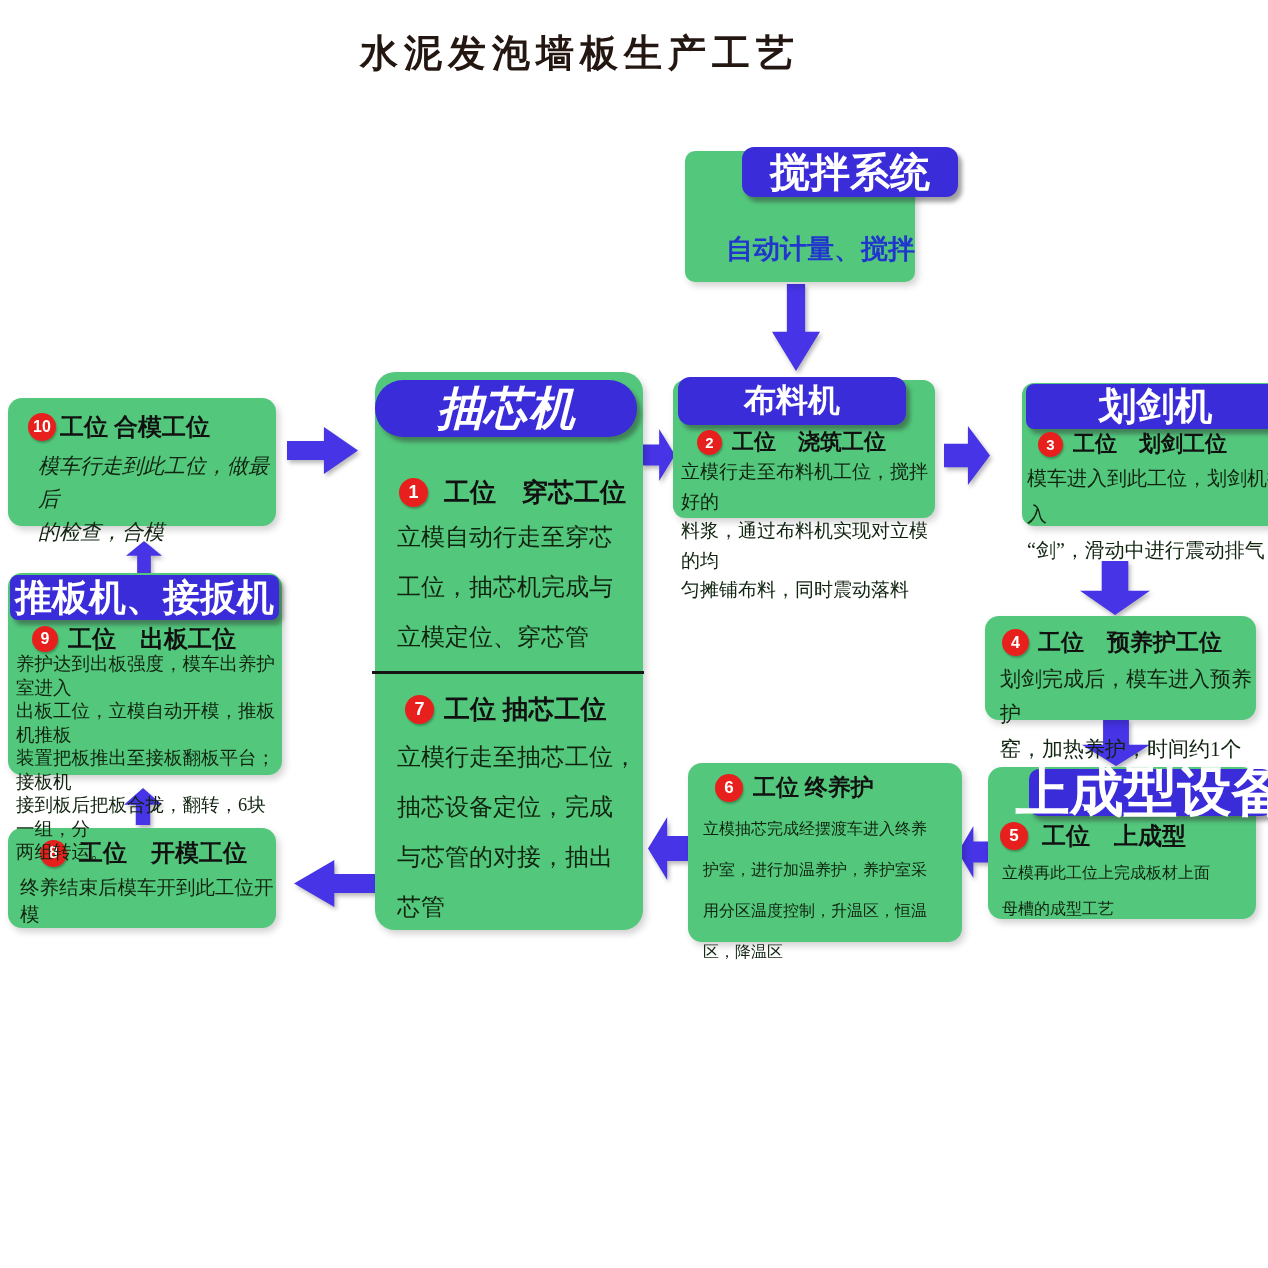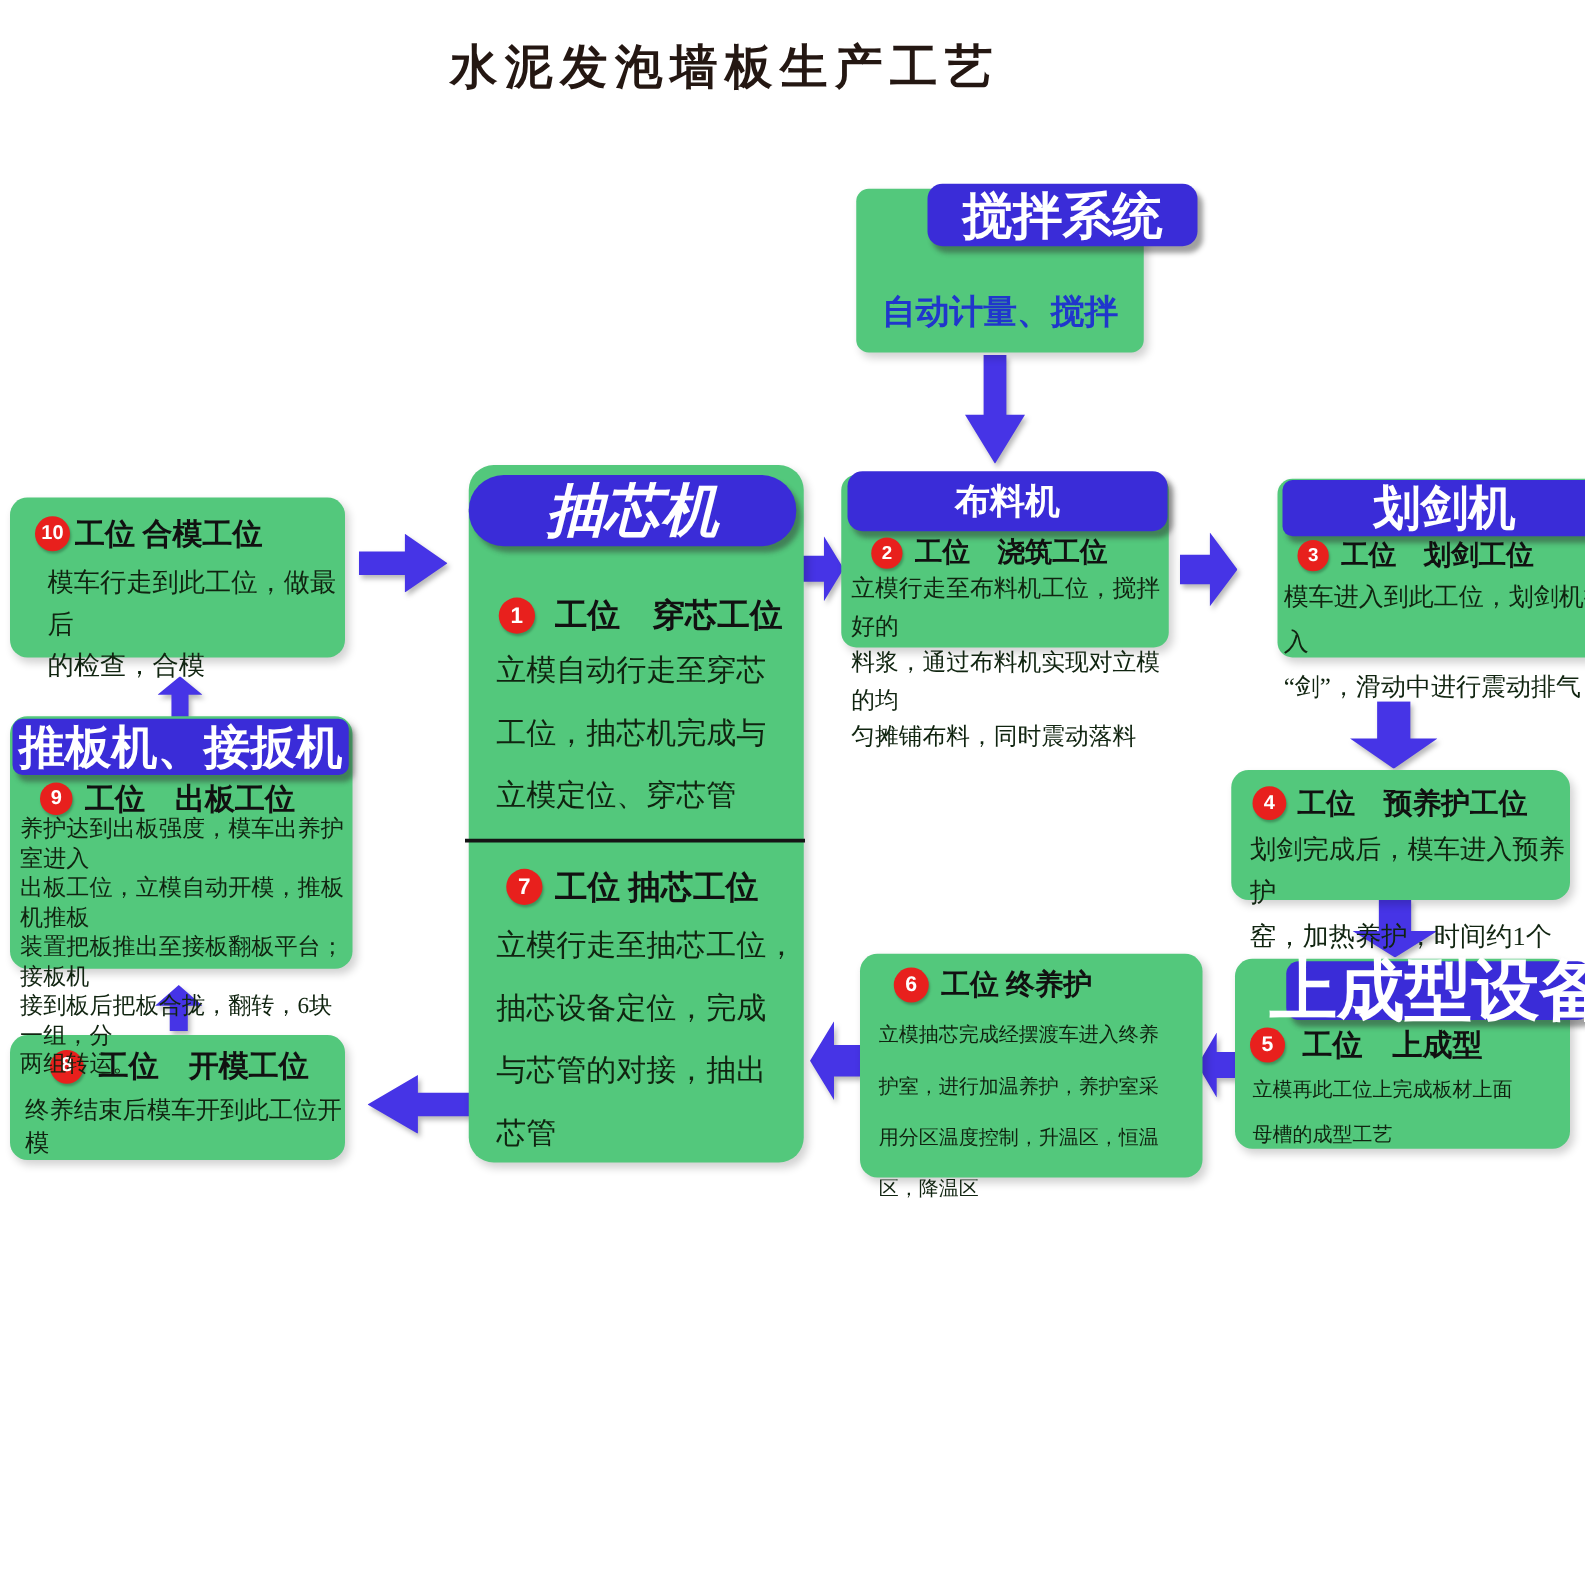--- a/index.html
+++ b/index.html
@@ -33,46 +33,46 @@
   .arrow{position:absolute;filter:drop-shadow(2px 3px 2px rgba(0,0,0,0.28));}
   .arrow .shp{width:100%;height:100%;background:var(--ablue);}
   .shp.right{clip-path:polygon(0 30%,52% 30%,52% 0,100% 50%,52% 100%,52% 70%,0 70%);}
   .shp.left{clip-path:polygon(100% 30%,48% 30%,48% 0,0 50%,48% 100%,48% 70%,100% 70%);}
   .shp.down{clip-path:polygon(31% 0,69% 0,69% 55%,100% 55%,50% 100%,0 55%,31% 55%);}
   .shp.up{clip-path:polygon(50% 0,100% 45%,69% 45%,69% 100%,31% 100%,31% 45%,0 45%);}
 
   
   #b-mixing{left:685px;top:151px;width:230px;height:131px;border-radius:10px;}
   #h-mixing{left:9px;top:-4px;width:216px;height:50px;font-size:40px;border-radius:12px;margin-left:48px;}
-  #mixing-sub{position:absolute;left:0;top:80px;width:100%;text-align:center;
+  #mixing-sub{position:absolute;left:0;top:80px;width:100%;text-align:right;
               font-weight:600;font-size:27px;color:var(--tblue);}
   #a-mix{left:772px;top:284px;width:48px;height:87px;}
 
   
   #b-close{left:8px;top:398px;width:268px;height:128px;}
   #s-close{left:20px;top:13px;gap:4px;font-size:24px;}
   #s-close .badge{width:28px;height:28px;font-size:16px;}
-  #bd-close{left:30px;top:52px;font-size:21px;line-height:33px;}
+  #bd-close{left:30px;top:52px;font-size:21px;line-height:33px;font-style:italic;}
   #a-close-core{left:287px;top:427px;width:71px;height:47px;}
 
   
   #b-core{left:375px;top:372px;width:268px;height:558px;border-radius:20px;}
   #h-core{left:0px;top:8px;width:262px;height:57px;font-size:46px;border-radius:28px;font-style:italic;}
   #s-core1{left:24px;top:103px;gap:16px;font-size:26px;}
   #s-core1 .badge{width:29px;height:29px;font-size:18px;}
   #bd-core1{left:22px;top:140px;font-size:24px;line-height:50px;}
   #core-divider{position:absolute;left:-3px;top:299px;width:272px;height:3px;background:#151515;}
   #s-core7{left:30px;top:320px;gap:10px;font-size:26px;}
   #s-core7 .badge{width:29px;height:29px;font-size:18px;}
   #bd-core7{left:22px;top:360px;font-size:24px;line-height:50px;}
   #a-core-dist{left:642px;top:429px;width:33px;height:52px;}
 
   
   #b-dist{left:673px;top:380px;width:262px;height:138px;border-radius:12px;}
-  #h-dist{left:5px;top:-3px;width:256px;height:48px;font-size:28px;border-radius:12px;}
+  #h-dist{left:5px;top:-3px;width:228px;height:48px;font-size:32px;border-radius:12px;}
   #s-dist{left:24px;top:47px;gap:10px;font-size:22px;}
   #s-dist .badge{width:25px;height:25px;font-size:15px;}
   #bd-dist{left:8px;top:77px;font-size:19px;line-height:29.5px;}
   #a-dist-sword{left:944px;top:426px;width:46px;height:59px;}
 
   
   #b-sword{left:988px;top:383px;width:268px;height:143px;border-radius:12px;margin-left:34px;}
   #h-sword{left:4px;top:1px;width:259px;height:45px;font-size:38px;border-radius:8px;}
   #s-sword{left:16px;top:46px;gap:10px;font-size:22px;}
   #s-sword .badge{width:25px;height:25px;font-size:15px;}

